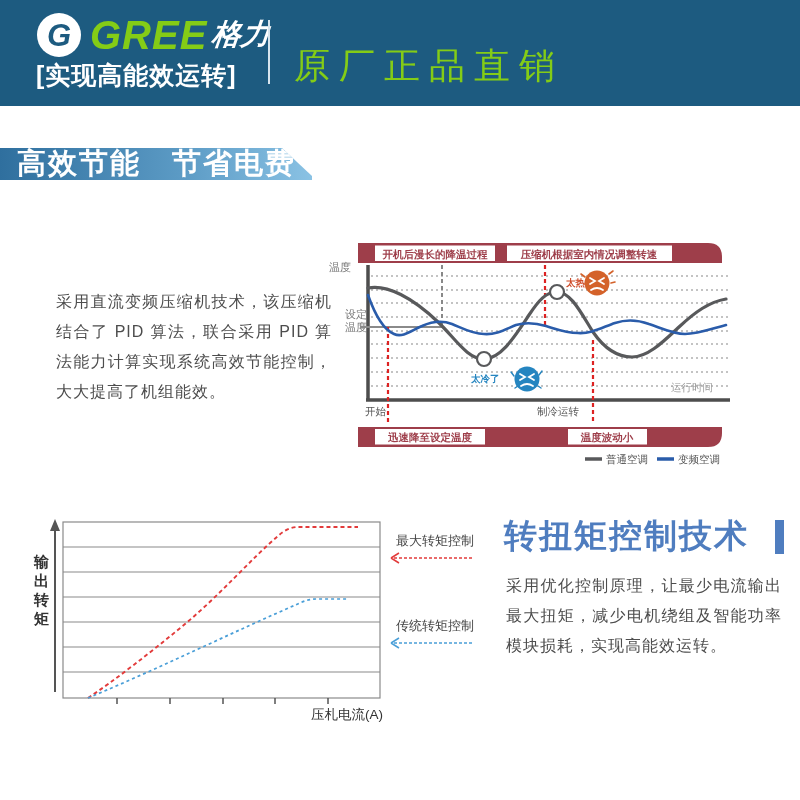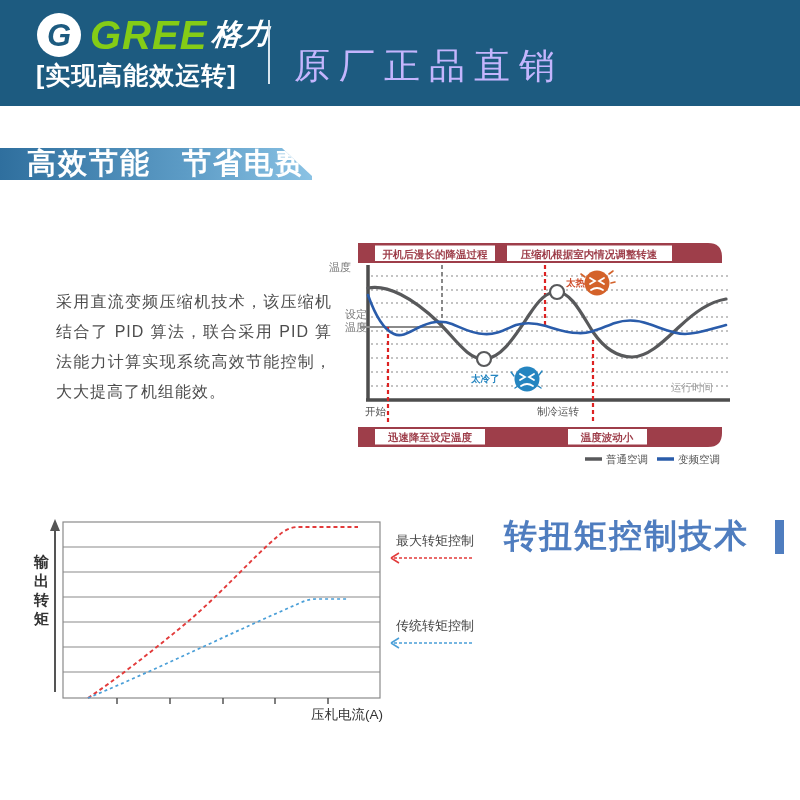--- a/index.html
+++ b/index.html
@@ -7,26 +7,26 @@
         font-family:"Liberation Sans",sans-serif;}
   
   .header{position:absolute;left:0;top:0;width:800px;height:106px;background:#1d5b80;}
   .logo{position:absolute;left:36px;top:12px;color:#fff;}
   .logo-row{display:flex;align-items:center;}
   .logo-icon{width:46px;height:46px;margin-right:8px;}
   .gree{font-size:40px;font-weight:bold;font-style:italic;letter-spacing:1px;color:#84cc16;}
   .geli{font-size:29px;font-weight:bold;font-style:italic;margin-left:5px;color:#fff;transform:skewX(-6deg);display:inline-block;}
   .subbrand{font-size:25px;font-weight:bold;color:#fff;margin-top:1px;letter-spacing:1px;}
   .hdr-divider{position:absolute;left:268px;top:20px;width:2px;height:64px;background:#d7e5ee;}
-  .slogan{position:absolute;left:294px;top:42px;font-size:36px;color:#c4b5fd;letter-spacing:9px;font-weight:400;}
+  .slogan{position:absolute;left:294px;top:42px;font-size:36px;color:#84cc16;letter-spacing:9px;font-weight:400;}
   
   .banner{position:absolute;left:0;top:148px;width:312px;height:32px;
           background:linear-gradient(90deg,#2f6f9e 0%,#5d9cc6 60%,#8ac2e4 100%);
           clip-path:polygon(0 0,282px 0,312px 28px,312px 44px,0 44px);
-          display:flex;align-items:center;box-sizing:border-box;padding-left:27px;}
+          display:flex;align-items:center;box-sizing:border-box;padding-left:17px;}
   .banner-text{font-size:29px;font-weight:bold;color:#fff;letter-spacing:2px;}
   
   .sec-title{position:absolute;display:flex;align-items:center;}
   .tbar{width:9px;height:34px;background:#4f7dbf;flex:0 0 auto;}
   .sec-title h2{margin:0;font-size:33px;font-weight:bold;color:#4f7dbf;letter-spacing:2px;white-space:nowrap;}
   .sec1-title{left:35px;top:237px;}
   .sec1-title h2{margin-left:10px;}
   .sec2-title{left:504px;top:514px;}
   .sec2-title h2{margin-right:26px;}
   .sec-body{position:absolute;font-size:16px;line-height:30px;color:#4d4d4d;letter-spacing:1px;text-align:justify;}
@@ -200,14 +200,15 @@
         <line x1="374" y1="131" x2="452" y2="131" stroke="#4a9fd8" stroke-width="1.5" stroke-dasharray="3 2"></line>
         <path d="M371 131 L379 126 M371 131 L379 136" stroke="#4a9fd8" stroke-width="1.5" fill="none"></path>
       </g>
     </svg>
   </div>
 
   <div class="sec-title sec2-title">
     <h2>转扭矩控制技术</h2>
     <span class="tbar"></span>
   </div>
+  <div class="sec-body sec2-body">采用优化控制原理，让最少电流输出最大扭矩，减少电机绕组及智能功率模块损耗，实现高能效运转。</div>
 
 </div>
 
 </body></html>

